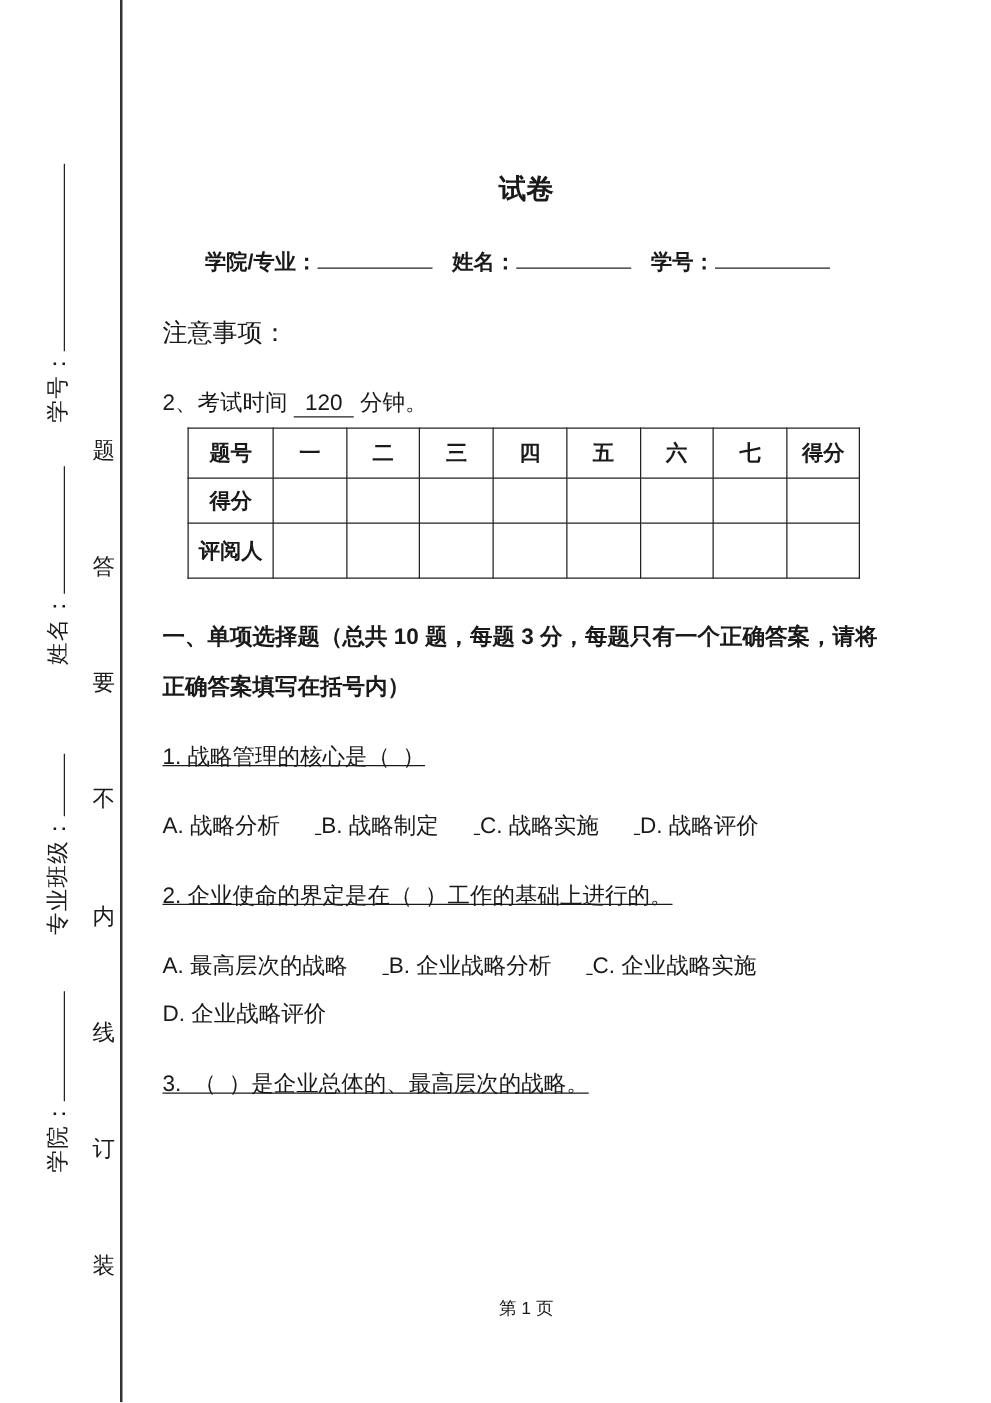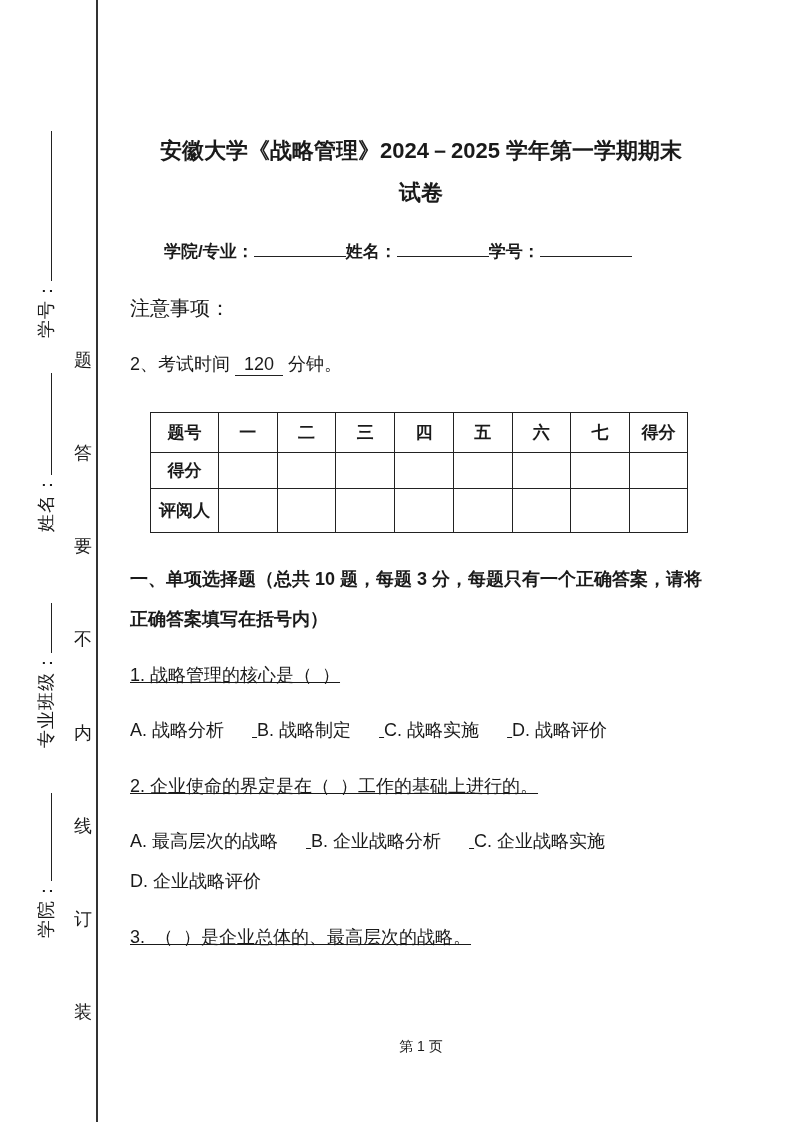--- a/index.html
+++ b/index.html
@@ -33,31 +33,31 @@
   }
   
   .content{position:absolute;left:130px;top:118px;width:582px;}
   h1.title{
     margin:12px 0 0 0;font-size:22px;font-weight:bold;
     text-align:center;line-height:1.9;
   }
   h1.title span{display:block;}
   .info-row{
     margin-top:26px;padding-left:34px;
-    display:flex;align-items:baseline;
+    display:flex;align-items:baseline;gap:16px;
     font-size:17px;font-weight:bold;white-space:nowrap;
   }
   .info-row .blank{width:92px;}
   .notice-heading{margin:32px 0 0 0;font-size:20px;}
   .notice-item{margin:30px 0 0 0;font-size:18px;}
   .num-underline{
     border-bottom:1.6px solid #222;padding:0 9px 1px 9px;
   }
   table.score{
-    border-collapse:collapse;margin:36px 0 0 20px;
+    border-collapse:collapse;margin:8px 0 0 20px;
     width:538px;table-layout:fixed;
   }
   table.score th,table.score td{
     border:1.6px solid #222;text-align:center;
     font-size:17px;padding:0;
   }
   table.score th{font-weight:bold;}
   table.score col.c-first{width:68px;}
   table.score col.c-last{width:58px;}
   tr.r-head{height:40px}tr.r-score{height:36px}tr.r-grader{height:44px}
@@ -98,21 +98,20 @@
     <span>不</span>
     <span>内</span>
     <span>线</span>
     <span>订</span>
     <span>装</span>
   </div>
 
   <div class="content">
 
     <h1 class="title">
-      <span>安徽大学《战略管理》2024－2025 学年第一学期期末</span>
       <span>试卷</span>
     </h1>
 
     <div class="info-row">
       <span><span>学院/专业：</span><span class="blank"></span></span>
       <span><span>姓名：</span><span class="blank"></span></span>
       <span><span>学号：</span><span class="blank"></span></span>
     </div>
 
     <p class="notice-heading">注意事项：</p>

